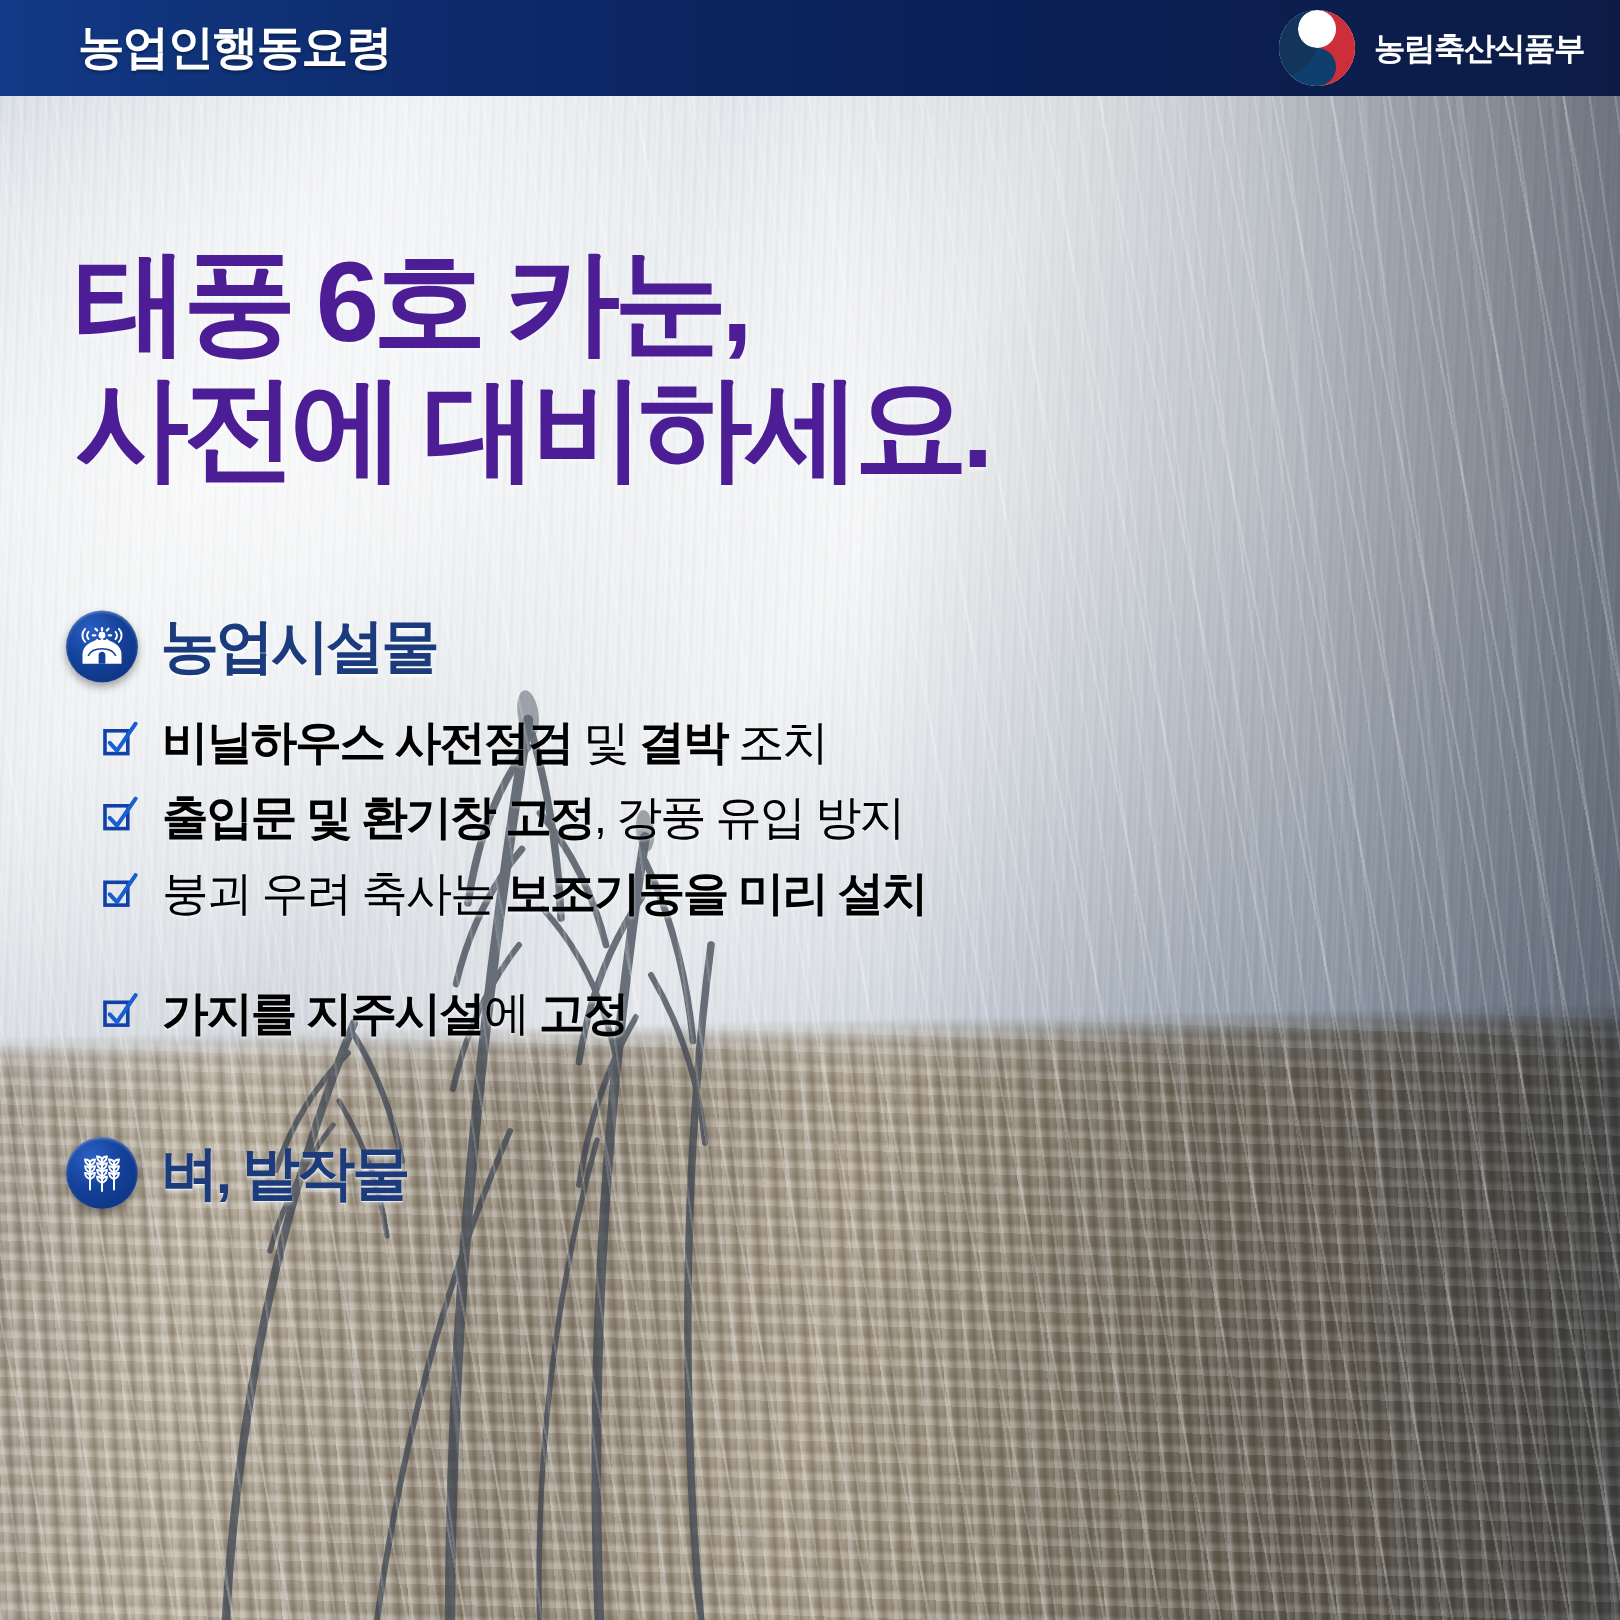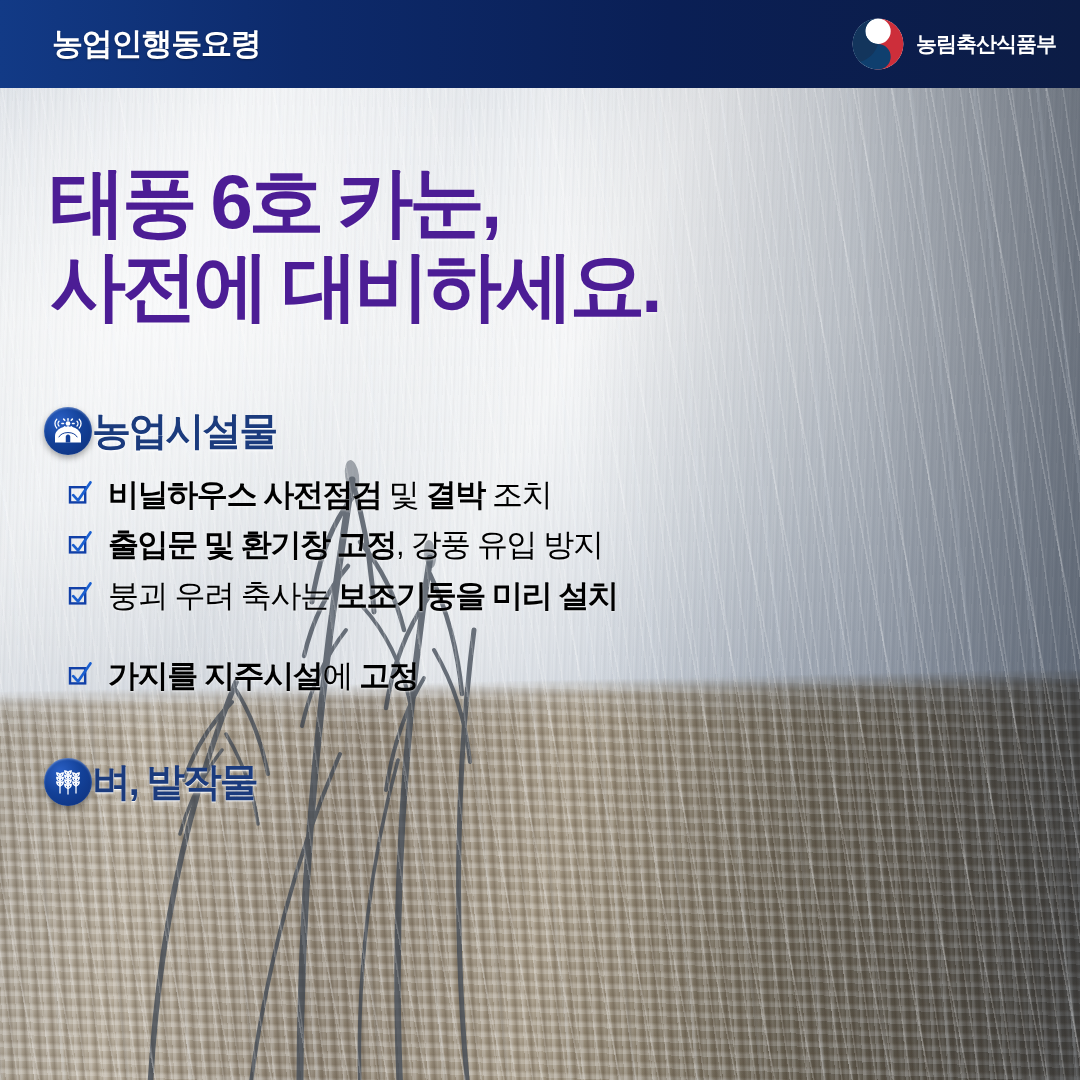--- a/index.html
+++ b/index.html
@@ -135,21 +135,21 @@
       rgba(255,255,255,0.00) 63px);
     opacity:.22;
   }
 
   
   .bg-reeds { right:-40px; top:330px; width:480px; height:760px; opacity:.80; }
   .bg-reeds svg { width:100%; height:100%; display:block; }
 
   
   .header {
-    position:absolute; top:0; left:0; right:0; height:88px;
+    position:absolute; top:0; left:0; right:0; height:64px;
     background:linear-gradient(90deg,#123a86 0%,#0d2a6b 28%,#0a1f55 62%,#0c1c45 100%);
     display:flex; align-items:center; justify-content:space-between;
     padding:0 24px 0 52px; z-index:20;
   }
   .header-title {
     color:#fff; font-size:31px; font-weight:700; letter-spacing:-1.2px;
     text-shadow:0 1px 2px rgba(0,0,0,.35);
   }
   .brand { display:flex; align-items:center; gap:11px;text-align:center; }
   .brand-mark { width:54px; height:54px; flex:none; }
@@ -166,21 +166,21 @@
     font-size:76px; font-weight:900; line-height:1.10;
     color:#4c1d95; letter-spacing:-4.2px;
     text-shadow:0 2px 3px rgba(255,255,255,.45);
     white-space:pre-line;
   }
 
   .sections { position:absolute; left:44px; top:316px; right:40px; }
 
   .section { margin-bottom:6px; }
 
-  .section-head { display:flex; align-items:center; gap:0; margin-bottom:12px; }
+  .section-head { display:flex; align-items:center; gap:15px; margin-bottom:12px; }
   .section-icon {
     width:48px; height:48px; border-radius:50%; flex:none;
     background:radial-gradient(circle at 34% 28%, #2a5fc4 0%, #134198 46%, #0d2f7a 100%);
     box-shadow:0 3px 6px rgba(0,0,0,.34), inset 0 1px 2px rgba(255,255,255,.35);
     display:flex; align-items:center; justify-content:center;
   }
   .section-icon svg { width:32px; height:32px; display:block; }
   .section-title {
     font-size:39px; font-weight:900; color:#1b3b7d; letter-spacing:-2.2px;
     text-shadow:0 2px 3px rgba(255,255,255,.55), 0 1px 0 rgba(255,255,255,.7);

